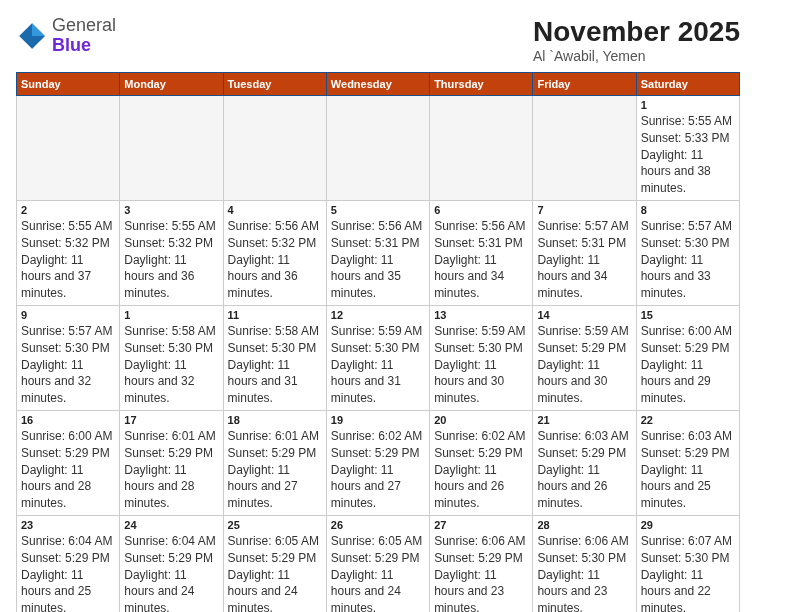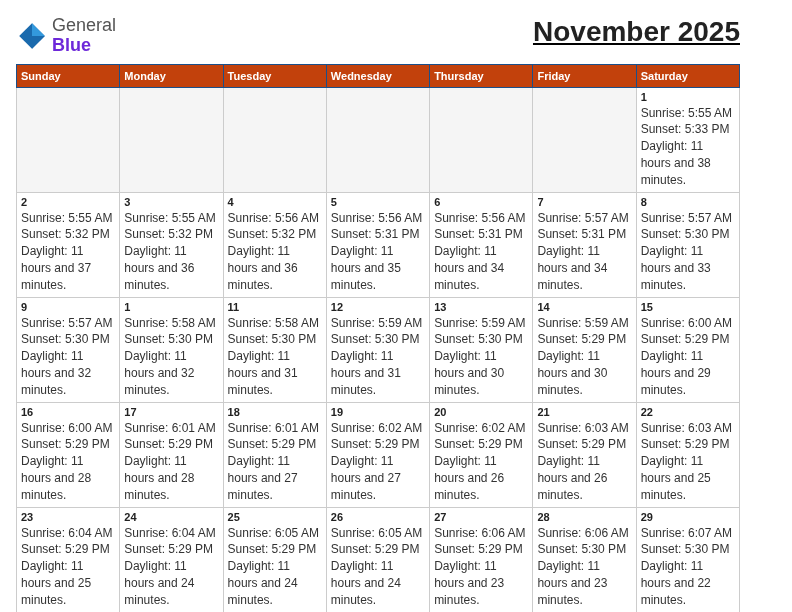--- a/index.html
+++ b/index.html
@@ -33,21 +33,20 @@
       line-height: 1.1;
     }
     .logo-general { color: #555; font-weight: normal; }
     .logo-blue { color: #6d28d9; font-weight: bold; }
     .logo-icon {
       width: 32px;
       height: 32px;
     }
     .title-block {
       text-align: left;
-      text-decoration: underline;
     }
     .month-title {
       font-size: 28px;
       font-weight: bold;
       color: #222;
     }
     .location {
       font-size: 14px;
       color: #555;
     }
@@ -103,20 +102,21 @@
         <polygon points="20,4 36,20 20,20" fill="#3399dd"></polygon>
         <polygon points="20,20 36,20 20,36" fill="#1a6aad"></polygon>
       </svg>
       <div class="logo-text">
         <span class="logo-general">General</span><br>
         <span class="logo-blue">Blue</span>
       </div>
     </div>
     <div class="title-block">
       <div class="month-title">November 2025</div>
+      <div class="location">Al `Awabil, Yemen</div>
     </div>
   </div>
 
   <table class="calendar">
     <thead>
       <tr>
         <th>Sunday</th>
         <th>Monday</th>
         <th>Tuesday</th>
         <th>Wednesday</th>

